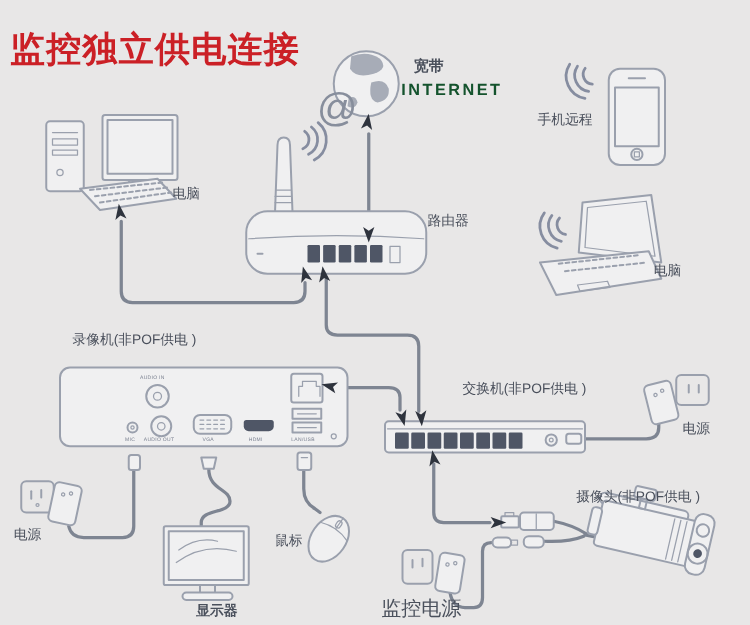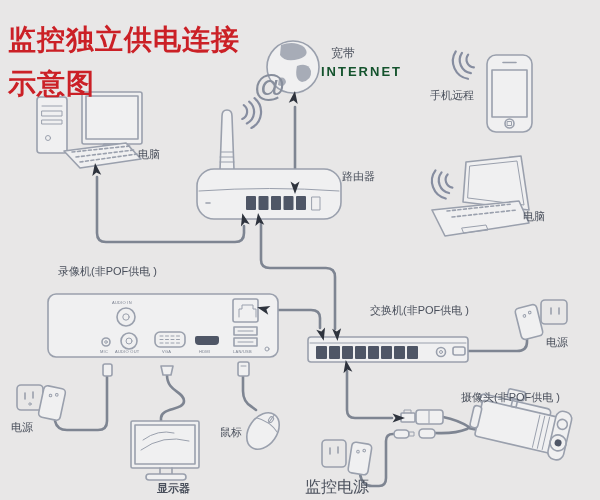--- a/index.html
+++ b/index.html
@@ -245,23 +245,22 @@
     <use href="#arr" transform="translate(259,220) rotate(-8)"></use>
     <use href="#arr" transform="translate(264,309) rotate(-76)"></use>
     <use href="#arr" transform="translate(322,334) rotate(166)"></use>
     <use href="#arr" transform="translate(337,334) rotate(176)"></use>
     <use href="#arr" transform="translate(347,367) rotate(-10)"></use>
     <use href="#arr" transform="translate(398,418) rotate(90)"></use>
   </g>
 </svg>
 
 <div class="title" style="left:8px; top:8px;">监控独立供电连接</div>
-<div class="title" style="left:8px; top:52px;">示意图</div>
-
-<div class="lbl cn-small" style="left:331px; top:45px;">宽带</div>
+
+<div class="lbl cn-small" style="left:331px; top:45px;font-weight:bold;">宽带</div>
 <div class="lbl en" style="left:321px; top:64px;">INTERNET</div>
 
 <div class="lbl" style="left:430px; top:88px;">手机远程</div>
 <div class="lbl" style="left:138px; top:147px;">电脑</div>
 <div class="lbl" style="left:342px; top:169px;">路由器</div>
 <div class="lbl" style="left:523px; top:209px;">电脑</div>
 <div class="lbl" style="left:58px;  top:264px;">录像机(非POF供电 )</div>
 <div class="lbl" style="left:370px; top:303px;text-align:center;">交换机(非POF供电 )</div>
 <div class="lbl" style="left:546px; top:335px;">电源</div>
 <div class="lbl" style="left:11px;  top:420px;">电源</div>

